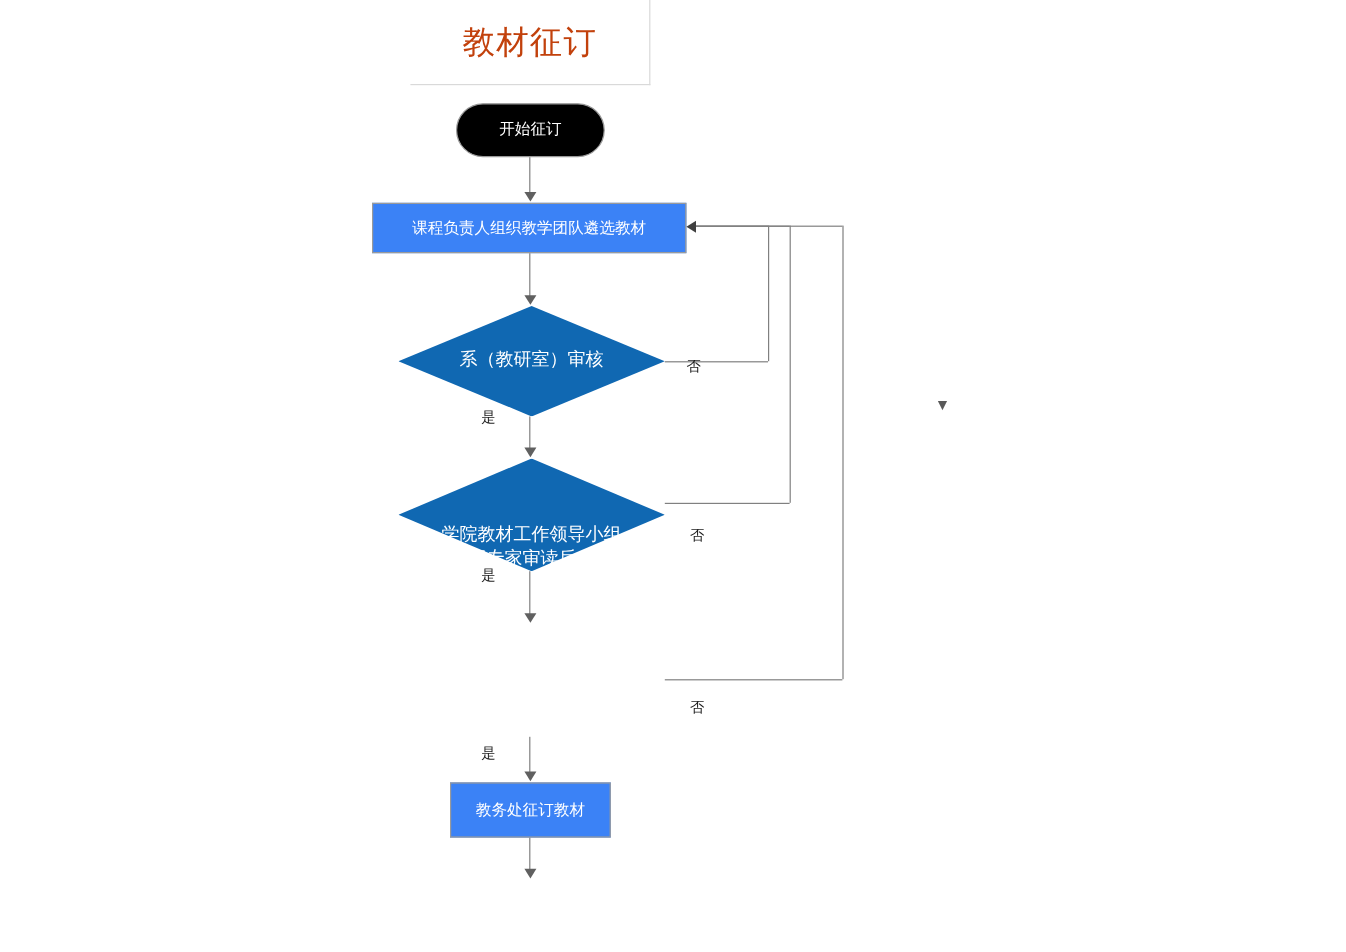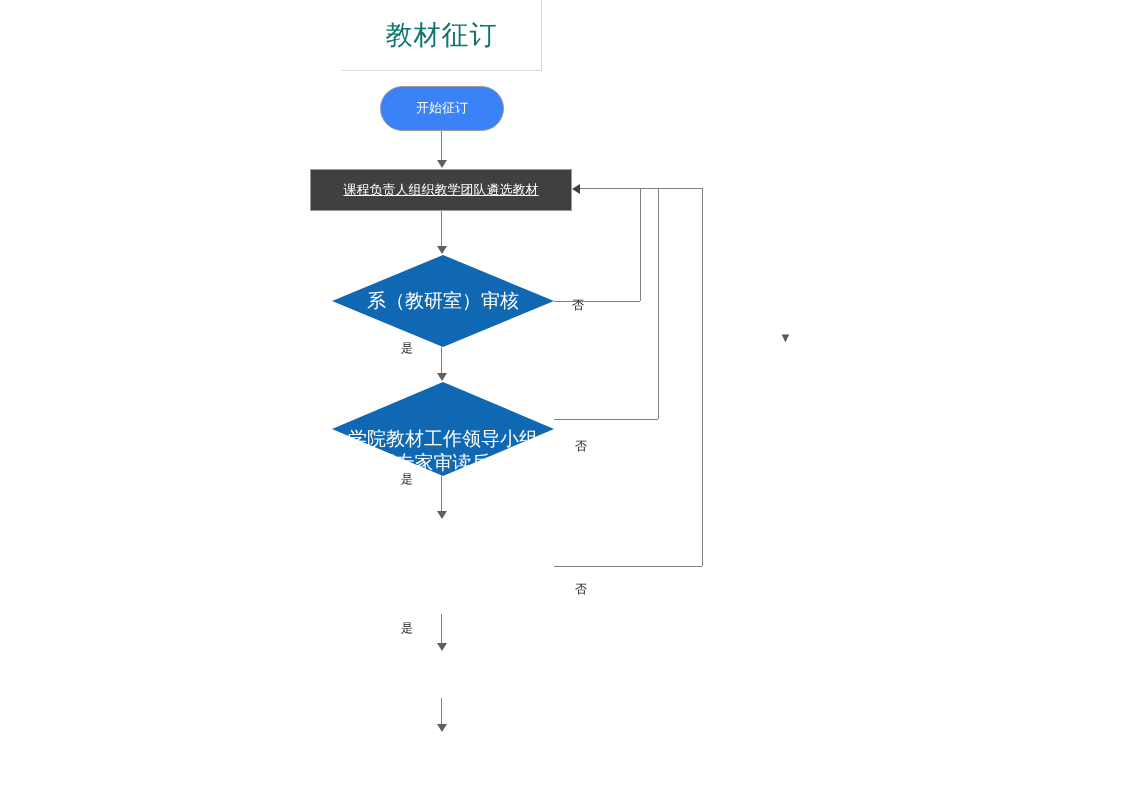--- a/index.html
+++ b/index.html
@@ -27,68 +27,67 @@
     width: 200px;
     height: 71px;
     border-right: 1px solid #d9d9d9;
     border-bottom: 1px solid #d9d9d9;
     box-sizing: border-box;
     display: flex;
     align-items: center;
     justify-content: center;
   }
   .title-text {
-    color: #0f766e;
+    color: #c2410c;
     font-size: 27px;
     letter-spacing: 1px;
     line-height: 1;
     font-family: "Liberation Serif", "DejaVu Serif", serif;
   }
 
   
   .node {
     position: absolute;
     box-sizing: border-box;
     display: flex;
     align-items: center;
     justify-content: center;
     text-align: center;
     color: #ffffff;
     font-size: 13px;
     line-height: 1.25;
   }
   .node.terminator {
+    background: #000000;
+    border: 1px solid #9a9a9a;
+    border-radius: 26px;
+  }
+  .node.process {
     background: #3b82f6;
     border: 1px solid #9a9a9a;
-    border-radius: 26px;
-  }
-  .node.process {
-    background: #404040;
-    border: 1px solid #9a9a9a;
     border-radius: 0;
-    text-decoration: underline;
   }
   .node.decision {
     background: transparent;
     border: none;
   }
   .decision .diamond-shape {
     position: absolute;
     left: 0; top: 0;
     width: 100%;
     height: 100%;
     background: #1068B2;
     -webkit-clip-path: polygon(50% 0%, 100% 50%, 50% 100%, 0% 50%);
     clip-path: polygon(50% 0%, 100% 50%, 50% 100%, 0% 50%);
   }
   .decision .diamond-label {
     position: relative;
     z-index: 2;
     color: #ffffff;
-    font-size: 19px;
+    font-size: 15px;
     line-height: 1.3;
     text-align: center;
     white-space: pre-line;
   }
 
   
   .conn-v {
     position: absolute;
     width: 1px;
     background: #808080;
@@ -155,20 +154,23 @@
     <span class="diamond-label">系（教研室）审核</span>
   </div>
 
   <div class="node decision" style="left:332px; top:382px; width:222px; height:94px;align-items:flex-end;">
     <span class="diamond-shape"></span>
     <span class="diamond-label">学院教材工作领导小组
 组织专家审读后公示</span>
   </div>
 
 
+  <div class="node process" style="left:375px; top:652px; width:134px; height:46px;">
+    <span>教务处征订教材</span>
+  </div>
 
 
   <div class="conn-v" style="left:441px; top:131px; height:30px;"></div>
   <div class="arrow-down" style="left:437px; top:160px;"></div>
 
   <div class="conn-v" style="left:441px; top:211px; height:36px;"></div>
   <div class="arrow-down" style="left:437px; top:246px;"></div>
 
   <div class="conn-v" style="left:441px; top:347px; height:27px;"></div>
   <div class="arrow-down" style="left:437px; top:373px;"></div>

